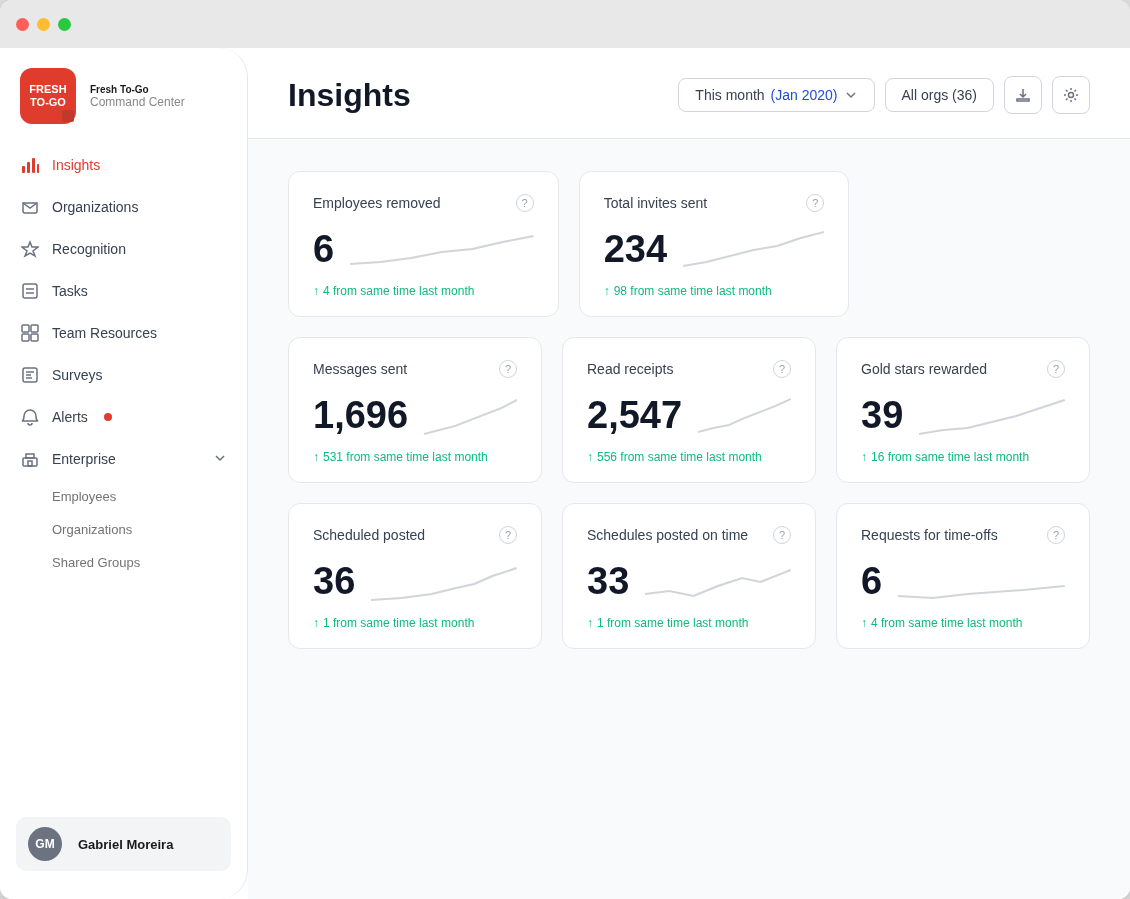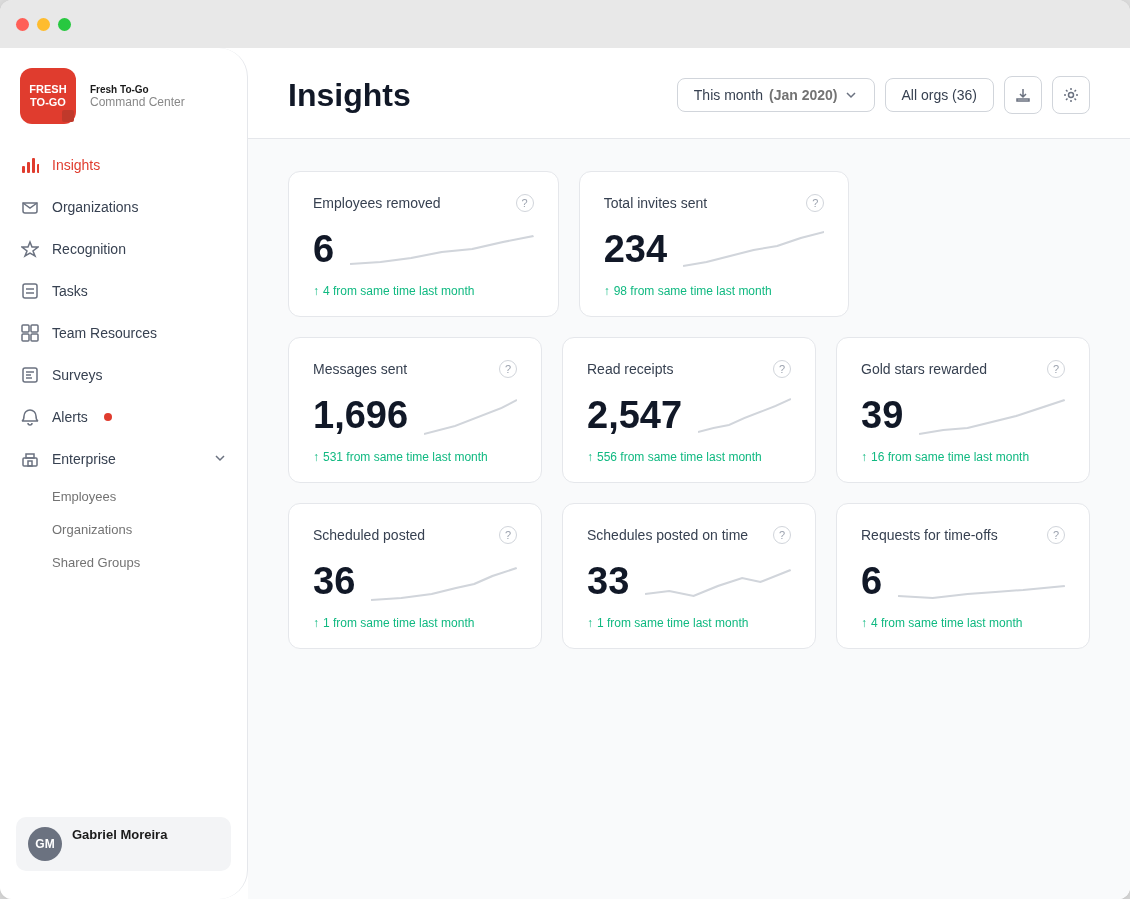--- a/index.html
+++ b/index.html
@@ -21,21 +21,21 @@
     .brand-sub { font-size: 12px; color: #888; }
     .nav { flex: 1; display: flex; flex-direction: column; }
     .nav-item { display: flex; align-items: center; gap: 12px; padding: 11px 20px; cursor: pointer; color: #374151; font-size: 14px; font-weight: 500; border-radius: 0; position: relative; }
     .nav-item.active { color: #e03c2e; }
     .nav-item .icon { width: 20px; height: 20px; flex-shrink: 0; display: flex; align-items: center; justify-content: center; }
     .nav-item .chevron { margin-left: auto; }
     .nav-alert-dot { width: 8px; height: 8px; background: #e03c2e; border-radius: 50%; margin-left: 4px; }
     .nav-sub { padding-left: 52px; display: flex; flex-direction: column; }
     .nav-sub-item { padding: 9px 20px 9px 0; font-size: 13px; color: #737373; cursor: pointer; }
     .user-area { padding: 16px 16px 8px; }
-    .user-card { display: flex; align-items: flex-start; gap: 10px; padding: 10px 12px; background: #f3f4f6; border-radius: 10px; cursor: pointer; }
+    .user-card { display: flex; align-items: center; gap: 16px; padding: 10px 12px; background: #f3f4f6; border-radius: 10px; cursor: pointer; }
     .avatar { width: 34px; height: 34px; border-radius: 50%; background: #6b7280; display: flex; align-items: center; justify-content: center; color: white; font-size: 12px; font-weight: 600; flex-shrink: 0; }
     .user-name { font-size: 13px; font-weight: 600; color: #1a1a1a; }
     
     .main { flex: 1; background: #f9fafb; overflow-y: auto; display: flex; flex-direction: column; }
     .main-header { background: white; padding: 28px 40px 24px; display: flex; align-items: center; justify-content: space-between; border-bottom: 1px solid #e5e7eb; }
     .page-title { font-size: 32px; font-weight: 700; color: #111827; }
     .header-controls { display: flex; gap: 10px; align-items: center; }
     .btn-control { display: flex; align-items: center; gap: 6px; padding: 8px 16px; border: 1.5px solid #d1d5db; border-radius: 8px; background: white; font-size: 14px; color: #374151; cursor: pointer; font-weight: 500; }
     .btn-icon { width: 38px; height: 38px; border: 1.5px solid #d1d5db; border-radius: 8px; background: white; display: flex; align-items: center; justify-content: center; cursor: pointer; color: #6b7280; }
     
@@ -198,21 +198,21 @@
       </div>
     </div>
 
     <div class="main">
 
       <div class="main-header">
         <h1 class="page-title">Insights</h1>
         <div class="header-controls">
           <button class="btn-control">
             <span>This month</span>
-            <span style="color:#737373; font-weight:700;">(Jan 2020)</span>
+            <span style="color:#1d4ed8; font-weight:400;">(Jan 2020)</span>
             <svg width="14" height="14" viewBox="0 0 14 14" fill="none" stroke="#6b7280" stroke-width="1.5">
               <polyline points="3,5 7,9 11,5"></polyline>
             </svg>
           </button>
           <button class="btn-control">
             <span>All orgs (36)</span>
           </button>
           <div class="btn-icon">
             <svg width="16" height="16" viewBox="0 0 16 16" fill="none" stroke="#6b7280" stroke-width="1.5">
               <path d="M8 2v8M5 7l3 3 3-3"></path>

